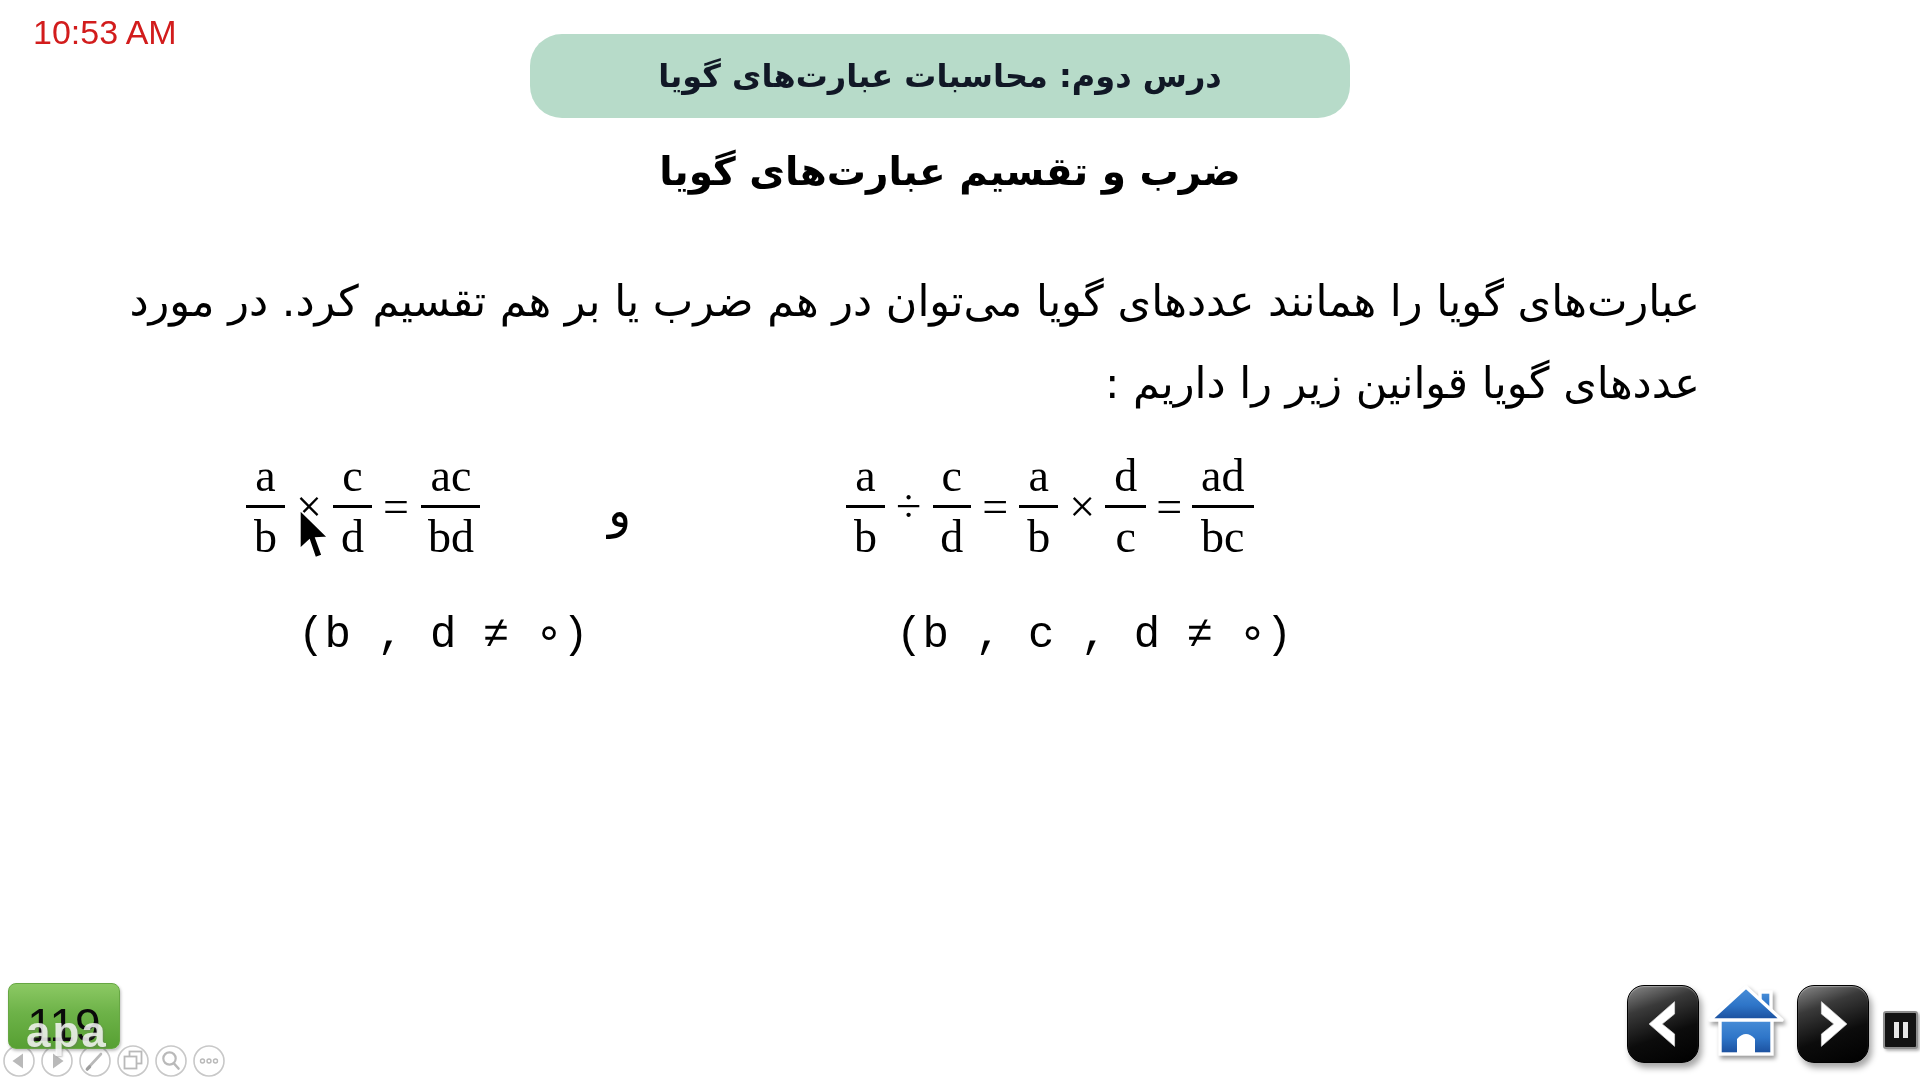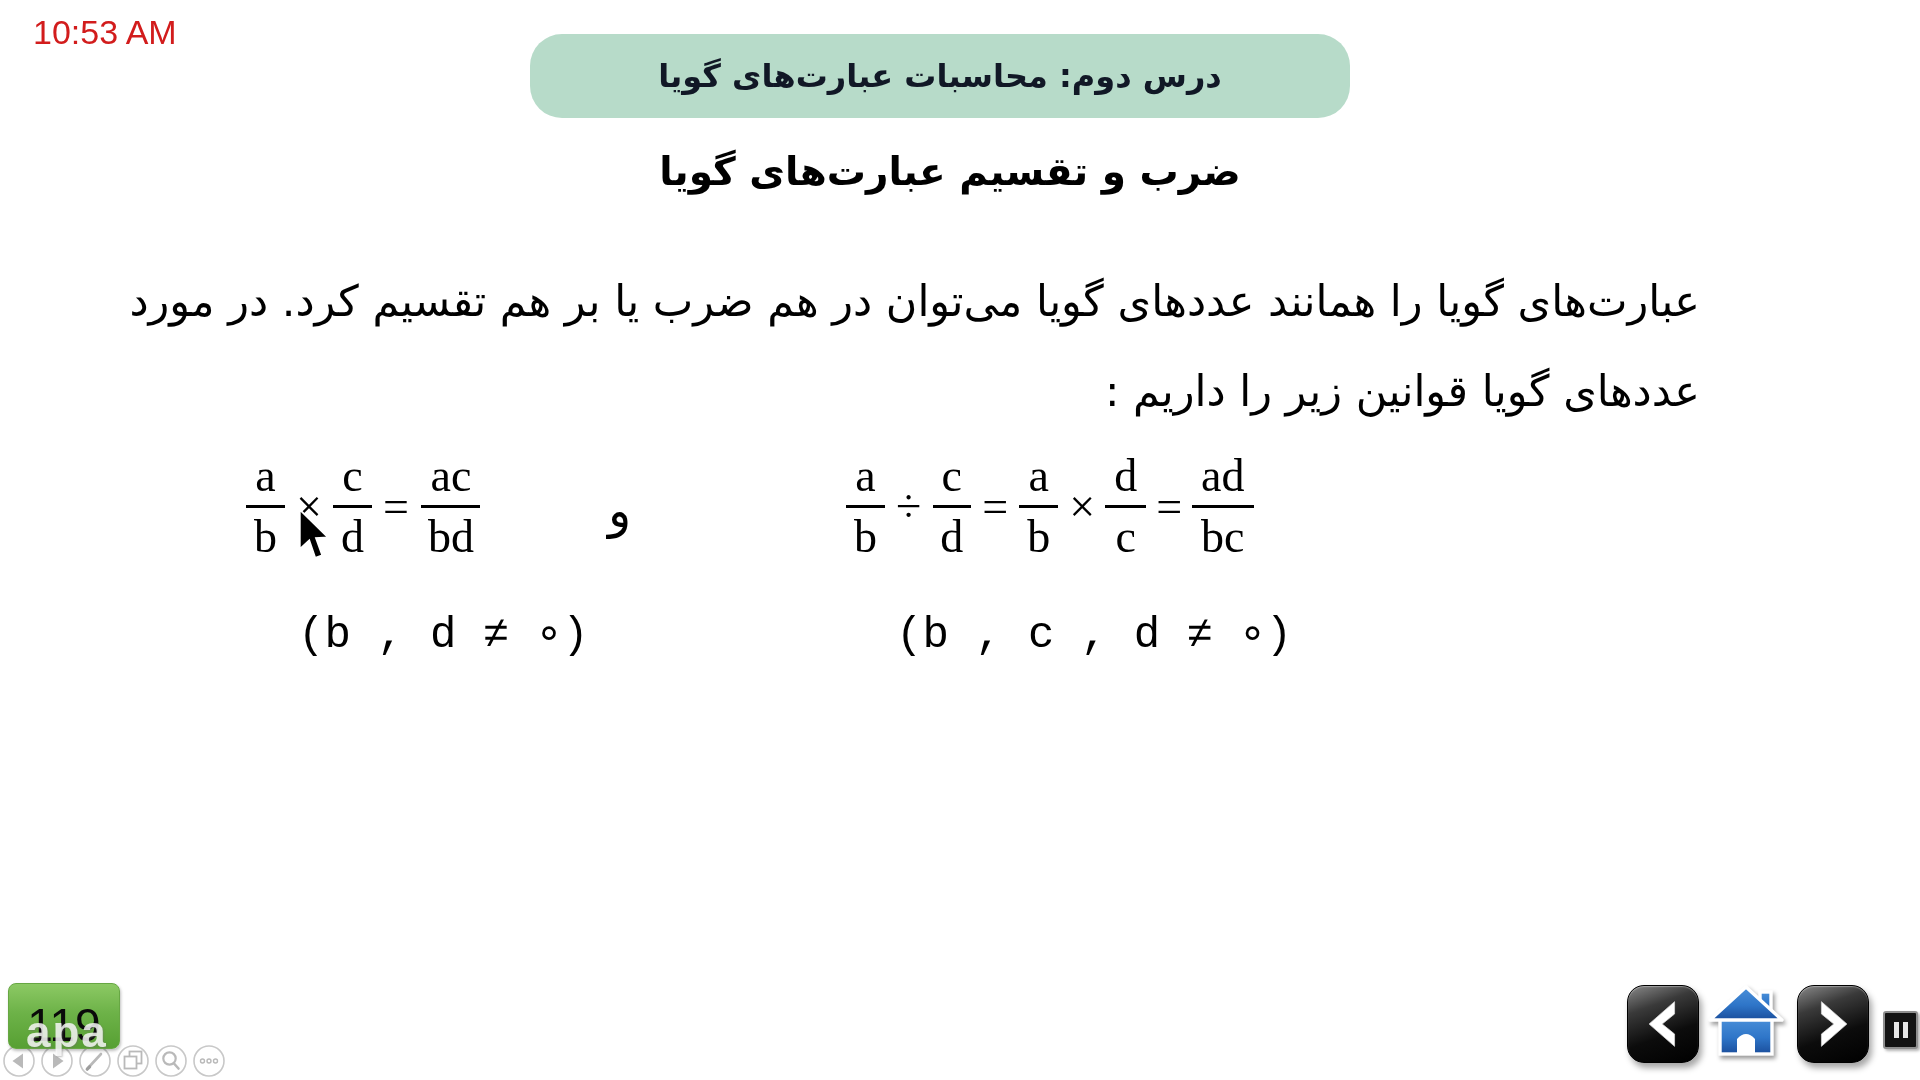--- a/index.html
+++ b/index.html
@@ -12,21 +12,21 @@
   .badge{position:absolute;left:530px;top:34px;width:820px;height:84px;background:#b7dbc9;
          border-radius:32px;display:flex;align-items:center;justify-content:center;direction:rtl;}
   .badge span{font-size:32px;font-weight:bold;color:#111826;}
 
   .page-title{position:absolute;left:390px;top:130px;width:1120px;text-align:center;direction:rtl;
               font-size:39px;font-weight:bold;color:#000;line-height:84px;}
 
   .rtl-line{position:absolute;right:220px;direction:rtl;text-align:right;font-size:43px;color:#000;
             white-space:nowrap;line-height:1.55;}
   .intro-line-1{top:268px;}
-  .intro-line-2{top:358px;}
+  .intro-line-2{top:350px;}
   .note-line{top:698px;}
 
   .formula{position:absolute;display:flex;align-items:center;color:#000;
            font-family:"Liberation Serif","DejaVu Serif",serif;font-size:46px;}
   .formula-mul{left:240px;top:452px;}
   .formula-div{left:840px;top:452px;}
   .frac{display:inline-flex;flex-direction:column;align-items:center;margin:0 5px;}
   .frac .num{padding:0 9px 5px;border-bottom:3px solid #000;line-height:1.05;}
   .frac .den{padding:5px 9px 0;line-height:1.05;}
   .op{margin:0 5px;line-height:1;}

